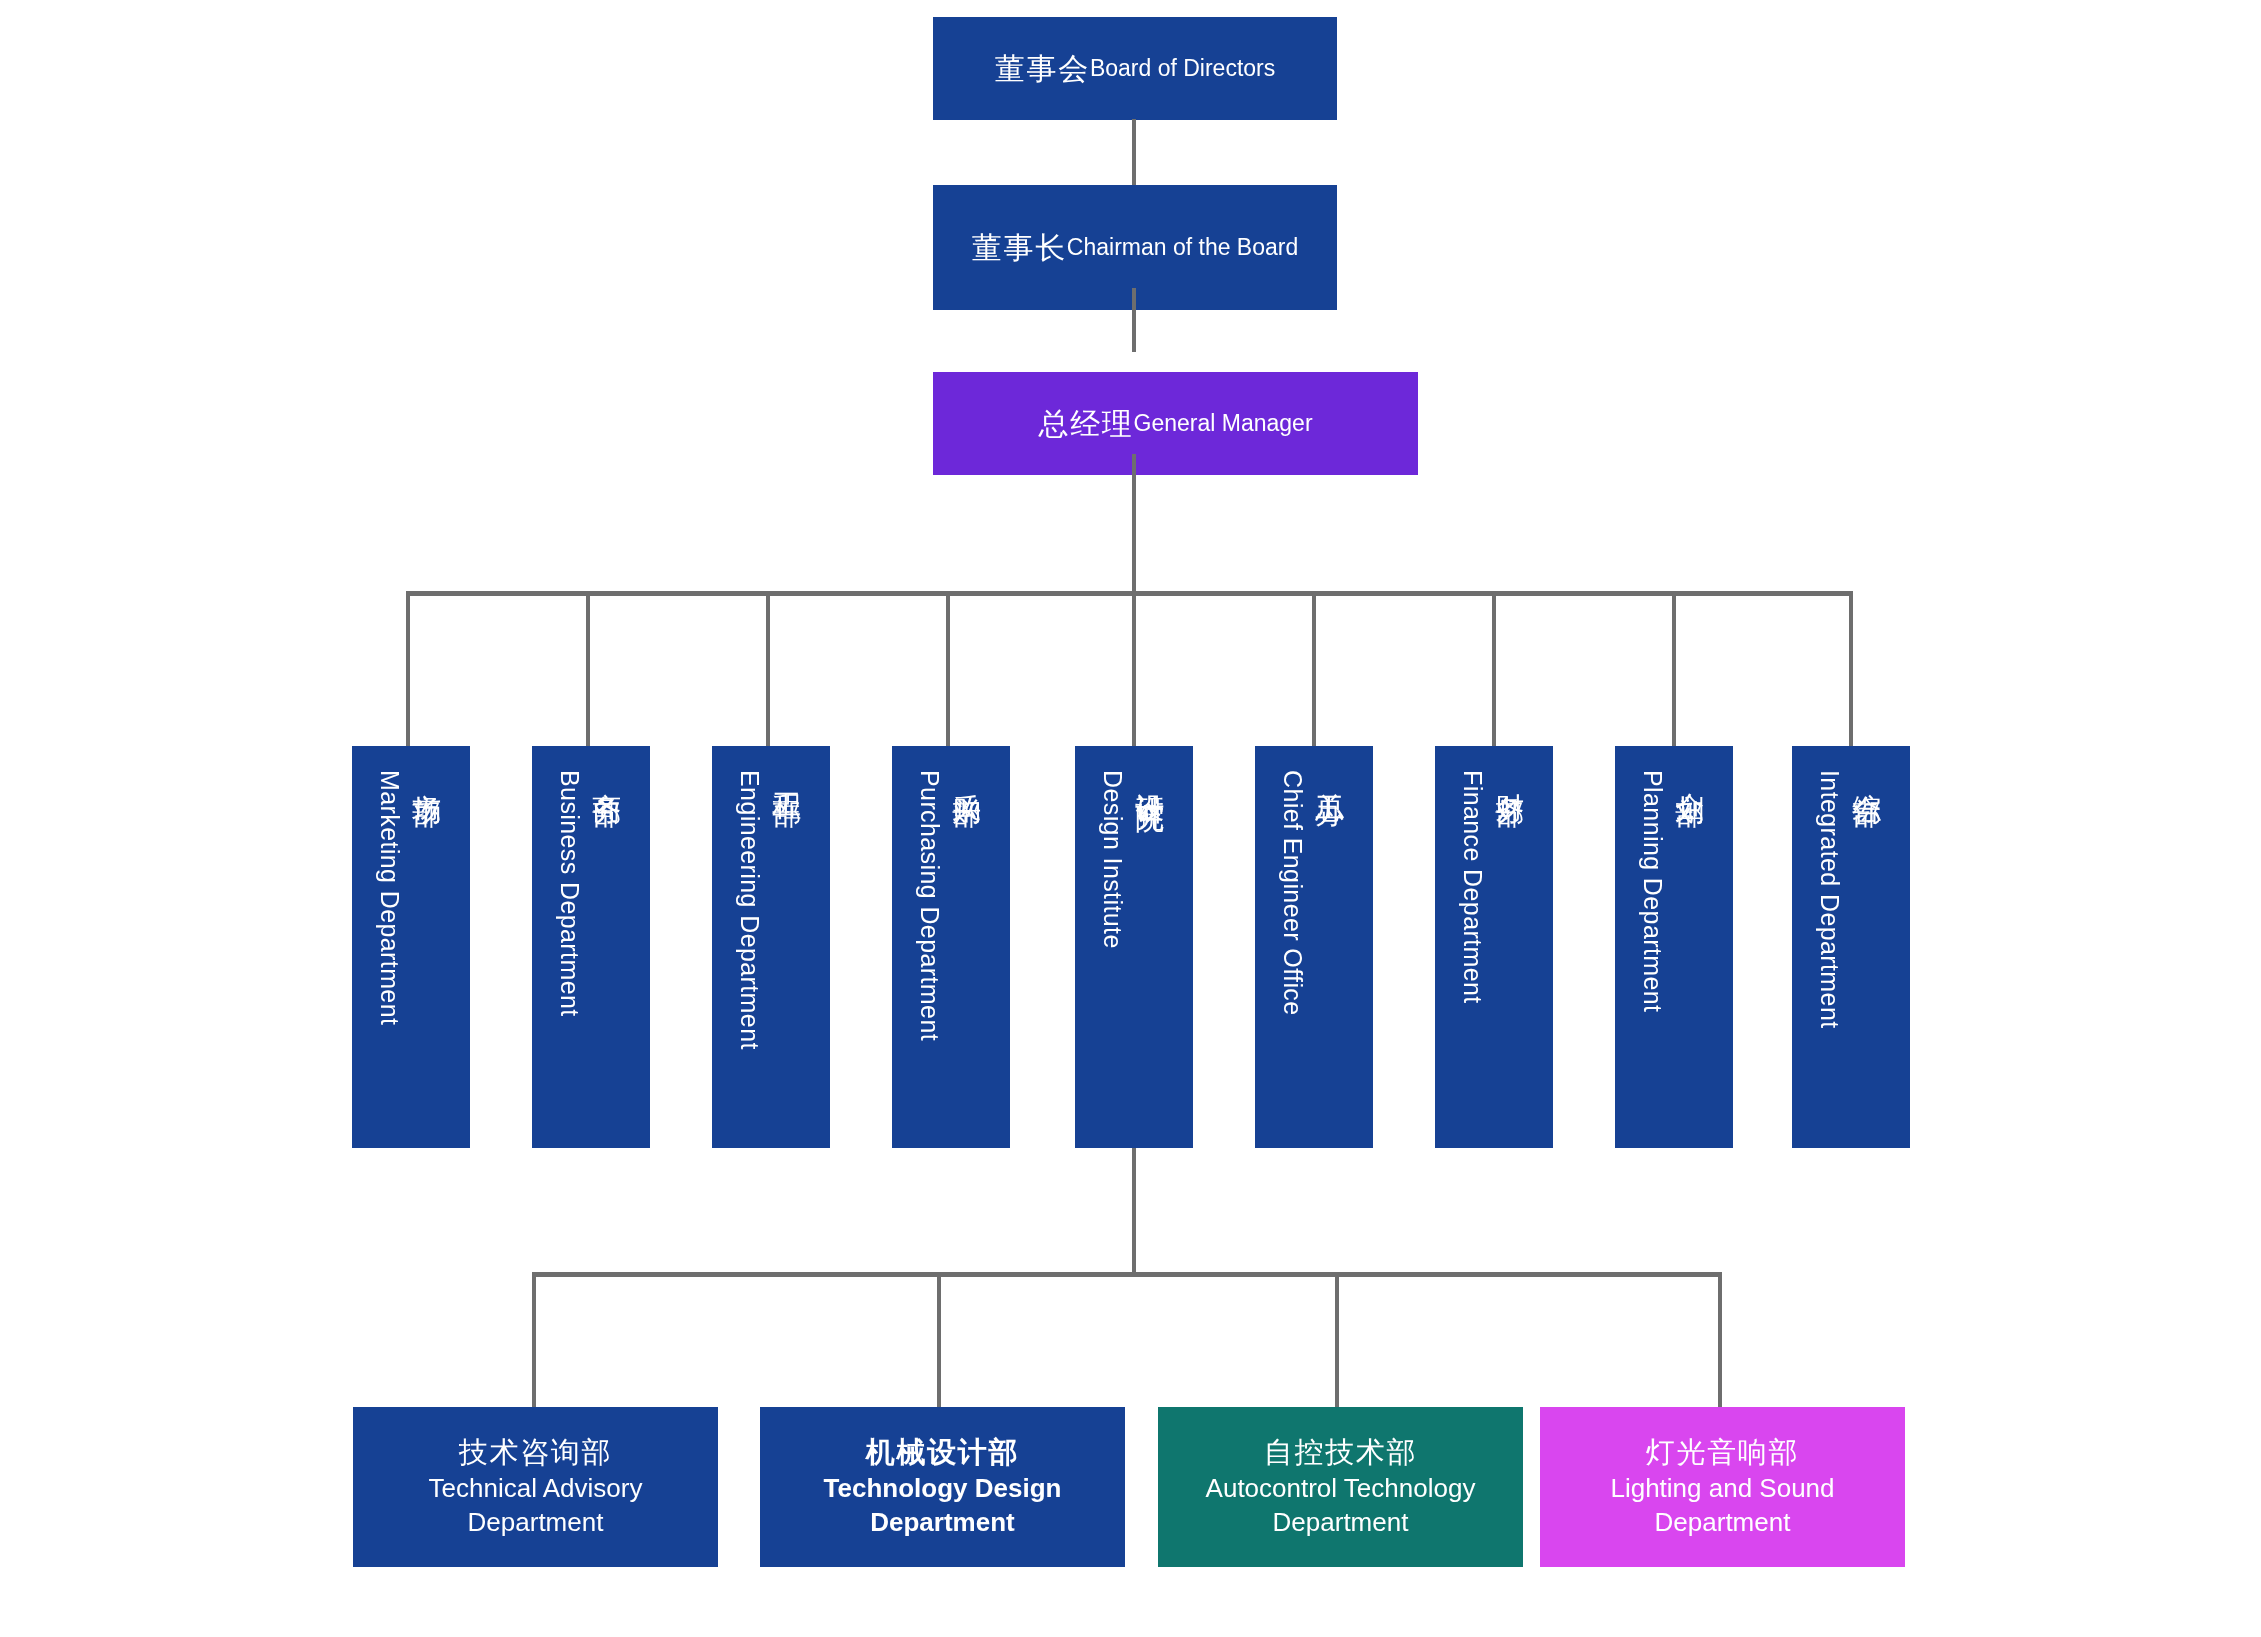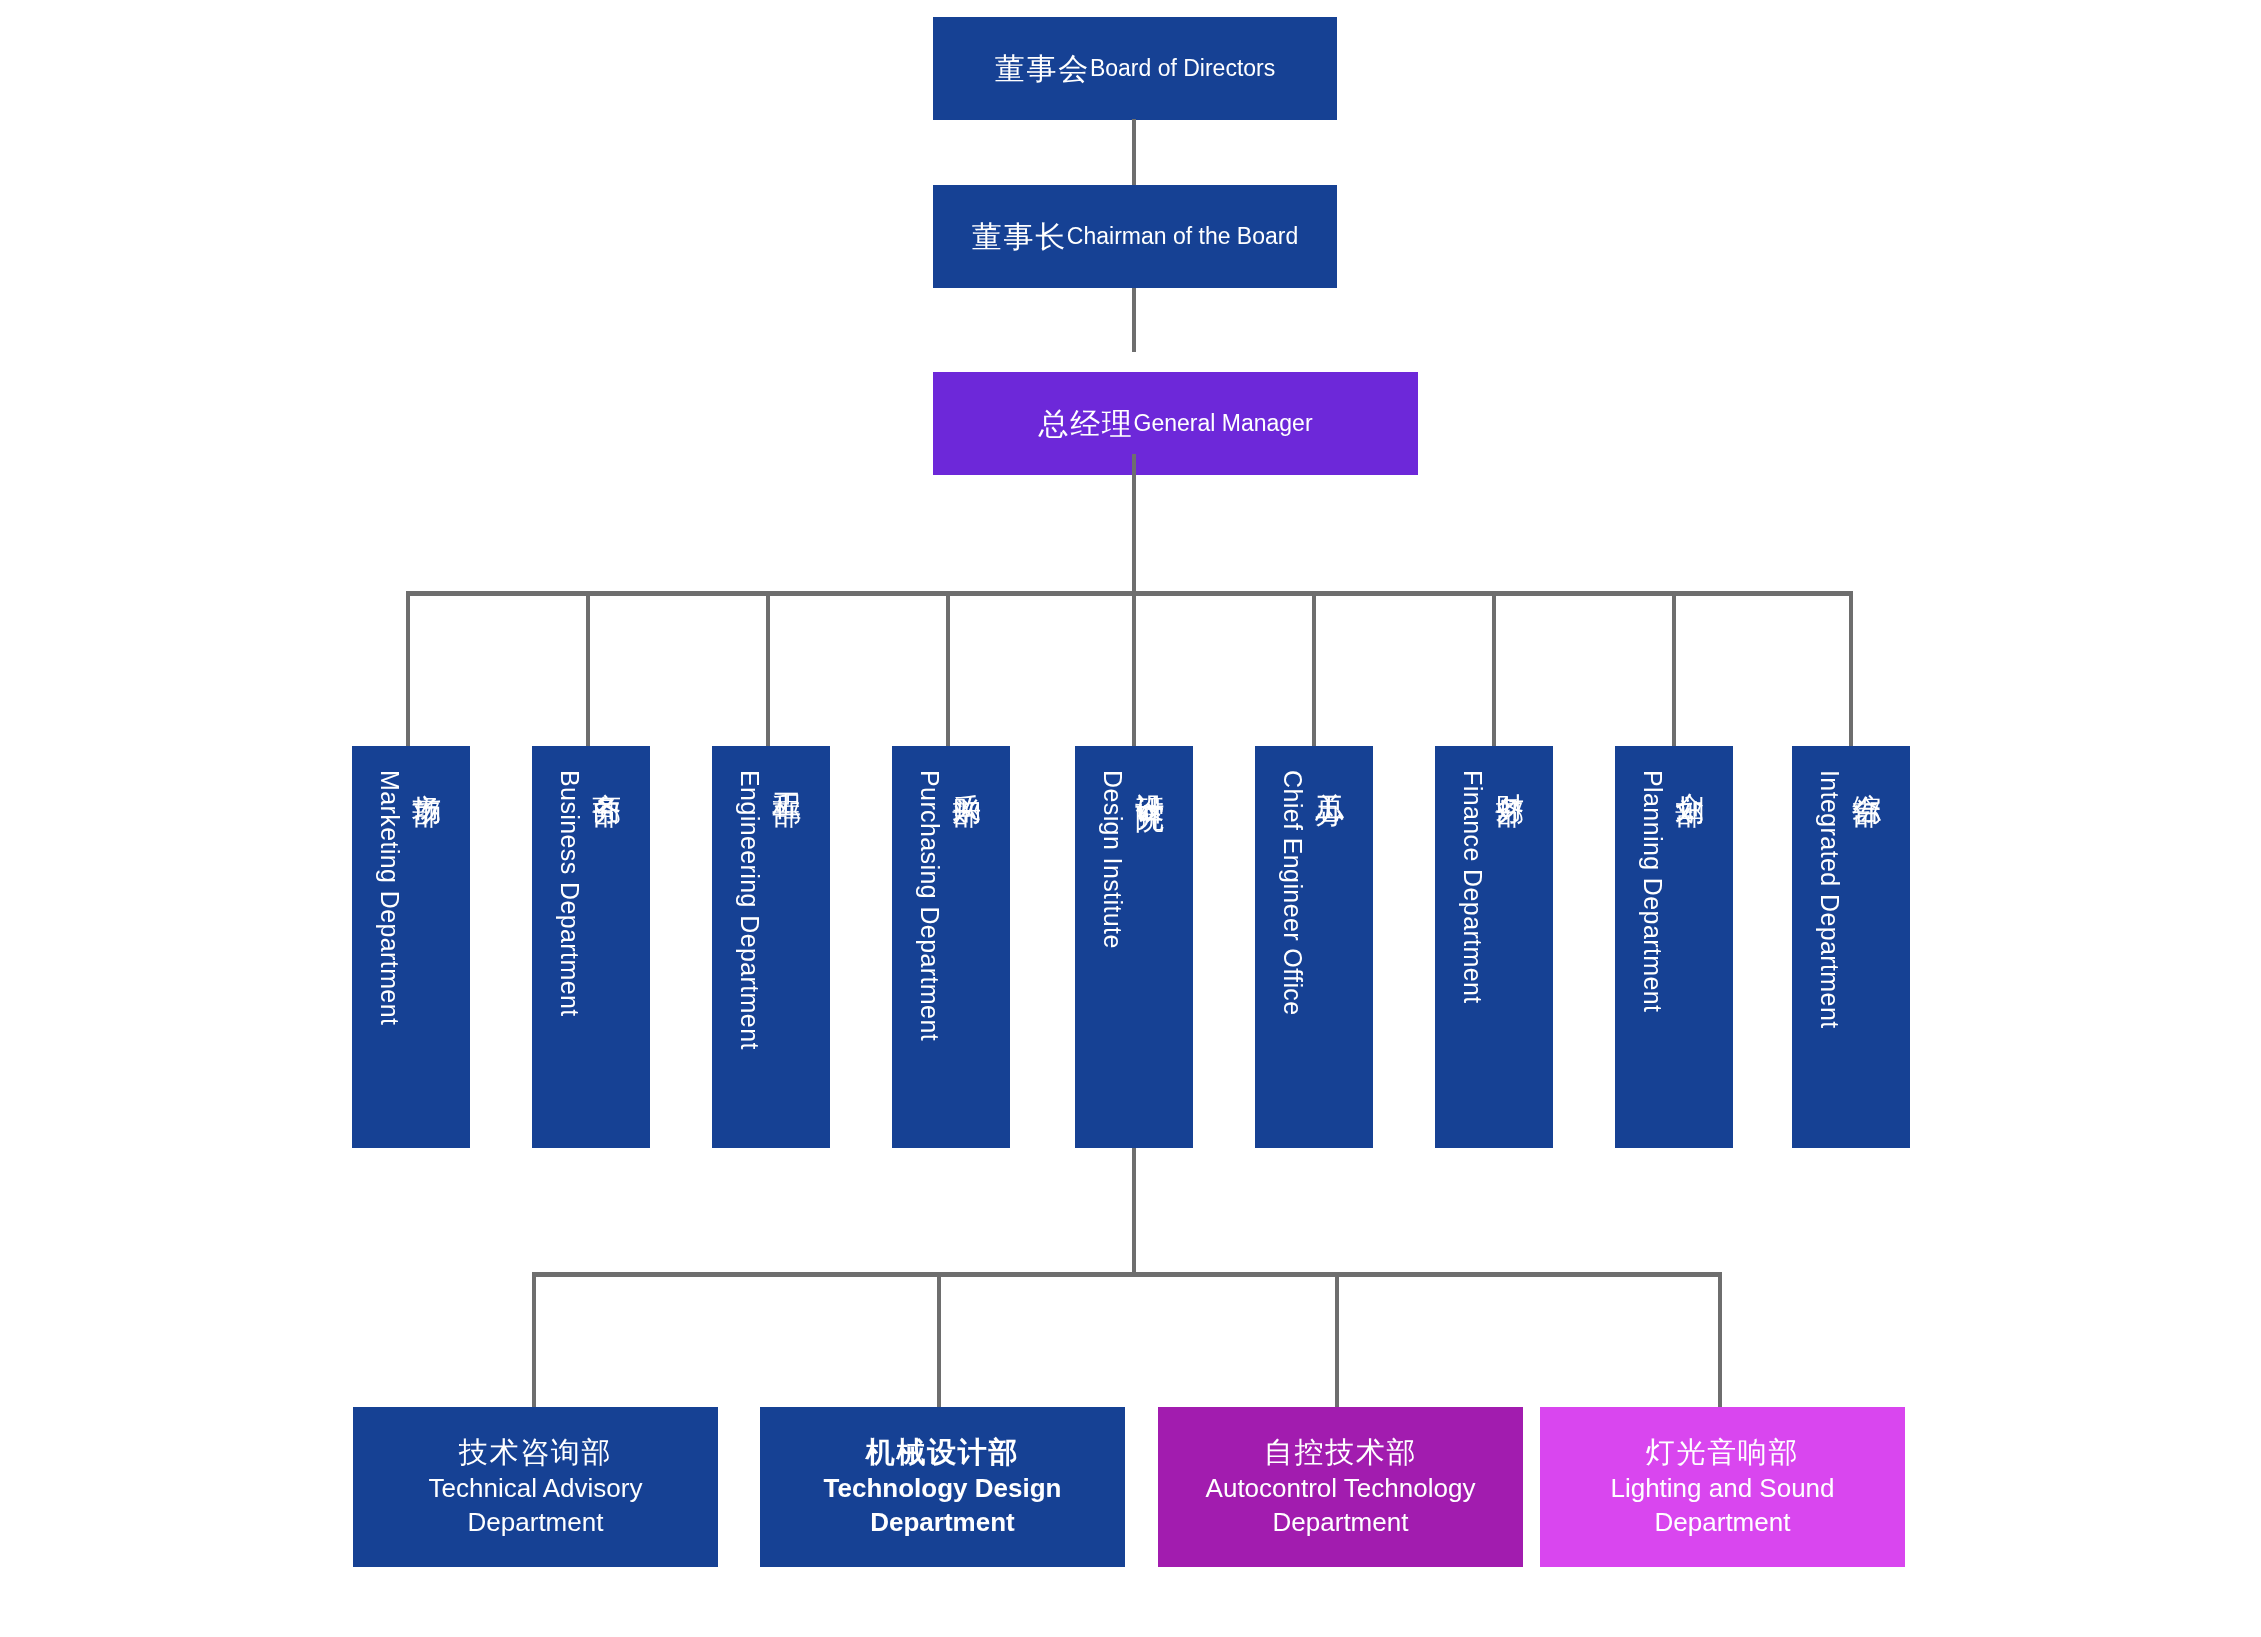--- a/index.html
+++ b/index.html
@@ -113,21 +113,21 @@
 
 <div id="chart-canvas" style="background: rgb(255, 255, 255);">
 
   <div class="node node-exec" style="left: 933px; top: 17px; width: 404px; height: 103px; background: rgb(22, 65, 148); color: rgb(255, 255, 255);">
     <span class="cn">董事会</span>
     <span class="en">Board of Directors</span>
   </div>
 
   <div class="line-v" style="left: 1132px; top: 119px; width: 4.2px; height: 66px; background: rgb(110, 110, 110);"></div>
 
-  <div class="node node-exec" style="left: 933px; top: 185px; width: 404px; height: 103px; background: rgb(22, 65, 148); color: rgb(255, 255, 255);">
+  <div class="node node-exec" style="left: 933px; top: 185px; width: 404px; height: 125px; background: rgb(22, 65, 148); color: rgb(255, 255, 255);">
     <span class="cn">董事长</span>
     <span class="en">Chairman of the Board</span>
   </div>
 
   <div class="line-v" style="left: 1132px; top: 288px; width: 4.2px; height: 64px; background: rgb(110, 110, 110);"></div>
 
   <div class="node node-exec" style="left: 933px; top: 372px; width: 485px; height: 103px; background: #6d28d9; color: rgb(255, 255, 255);">
     <span class="cn">总经理</span>
     <span class="en">General Manager</span>
   </div>
@@ -223,21 +223,21 @@
     <span class="en">Technical Advisory</span>
     <span class="en">Department</span>
   </div>
 
   <div class="node node-sub" style="left: 760px; top: 1407px; width: 365px; height: 160px; background: rgb(22, 65, 148); color: rgb(255, 255, 255); font-weight: bold;">
     <span class="cn">机械设计部</span>
     <span class="en">Technology Design</span>
     <span class="en">Department</span>
   </div>
 
-  <div class="node node-sub" style="left: 1158px; top: 1407px; width: 365px; height: 160px; background: #a21caf; color: rgb(255, 255, 255);">
+  <div class="node node-sub" style="left: 1158px; top: 1407px; width: 365px; height: 160px; background: #0f766e; color: rgb(255, 255, 255);">
     <span class="cn">自控技术部</span>
     <span class="en">Autocontrol Technology</span>
     <span class="en">Department</span>
   </div>
 
   <div class="node node-sub" style="left: 1540px; top: 1407px; width: 365px; height: 160px; background: #d946ef; color: rgb(255, 255, 255);">
     <span class="cn">灯光音响部</span>
     <span class="en">Lighting and Sound</span>
     <span class="en">Department</span>
   </div>

